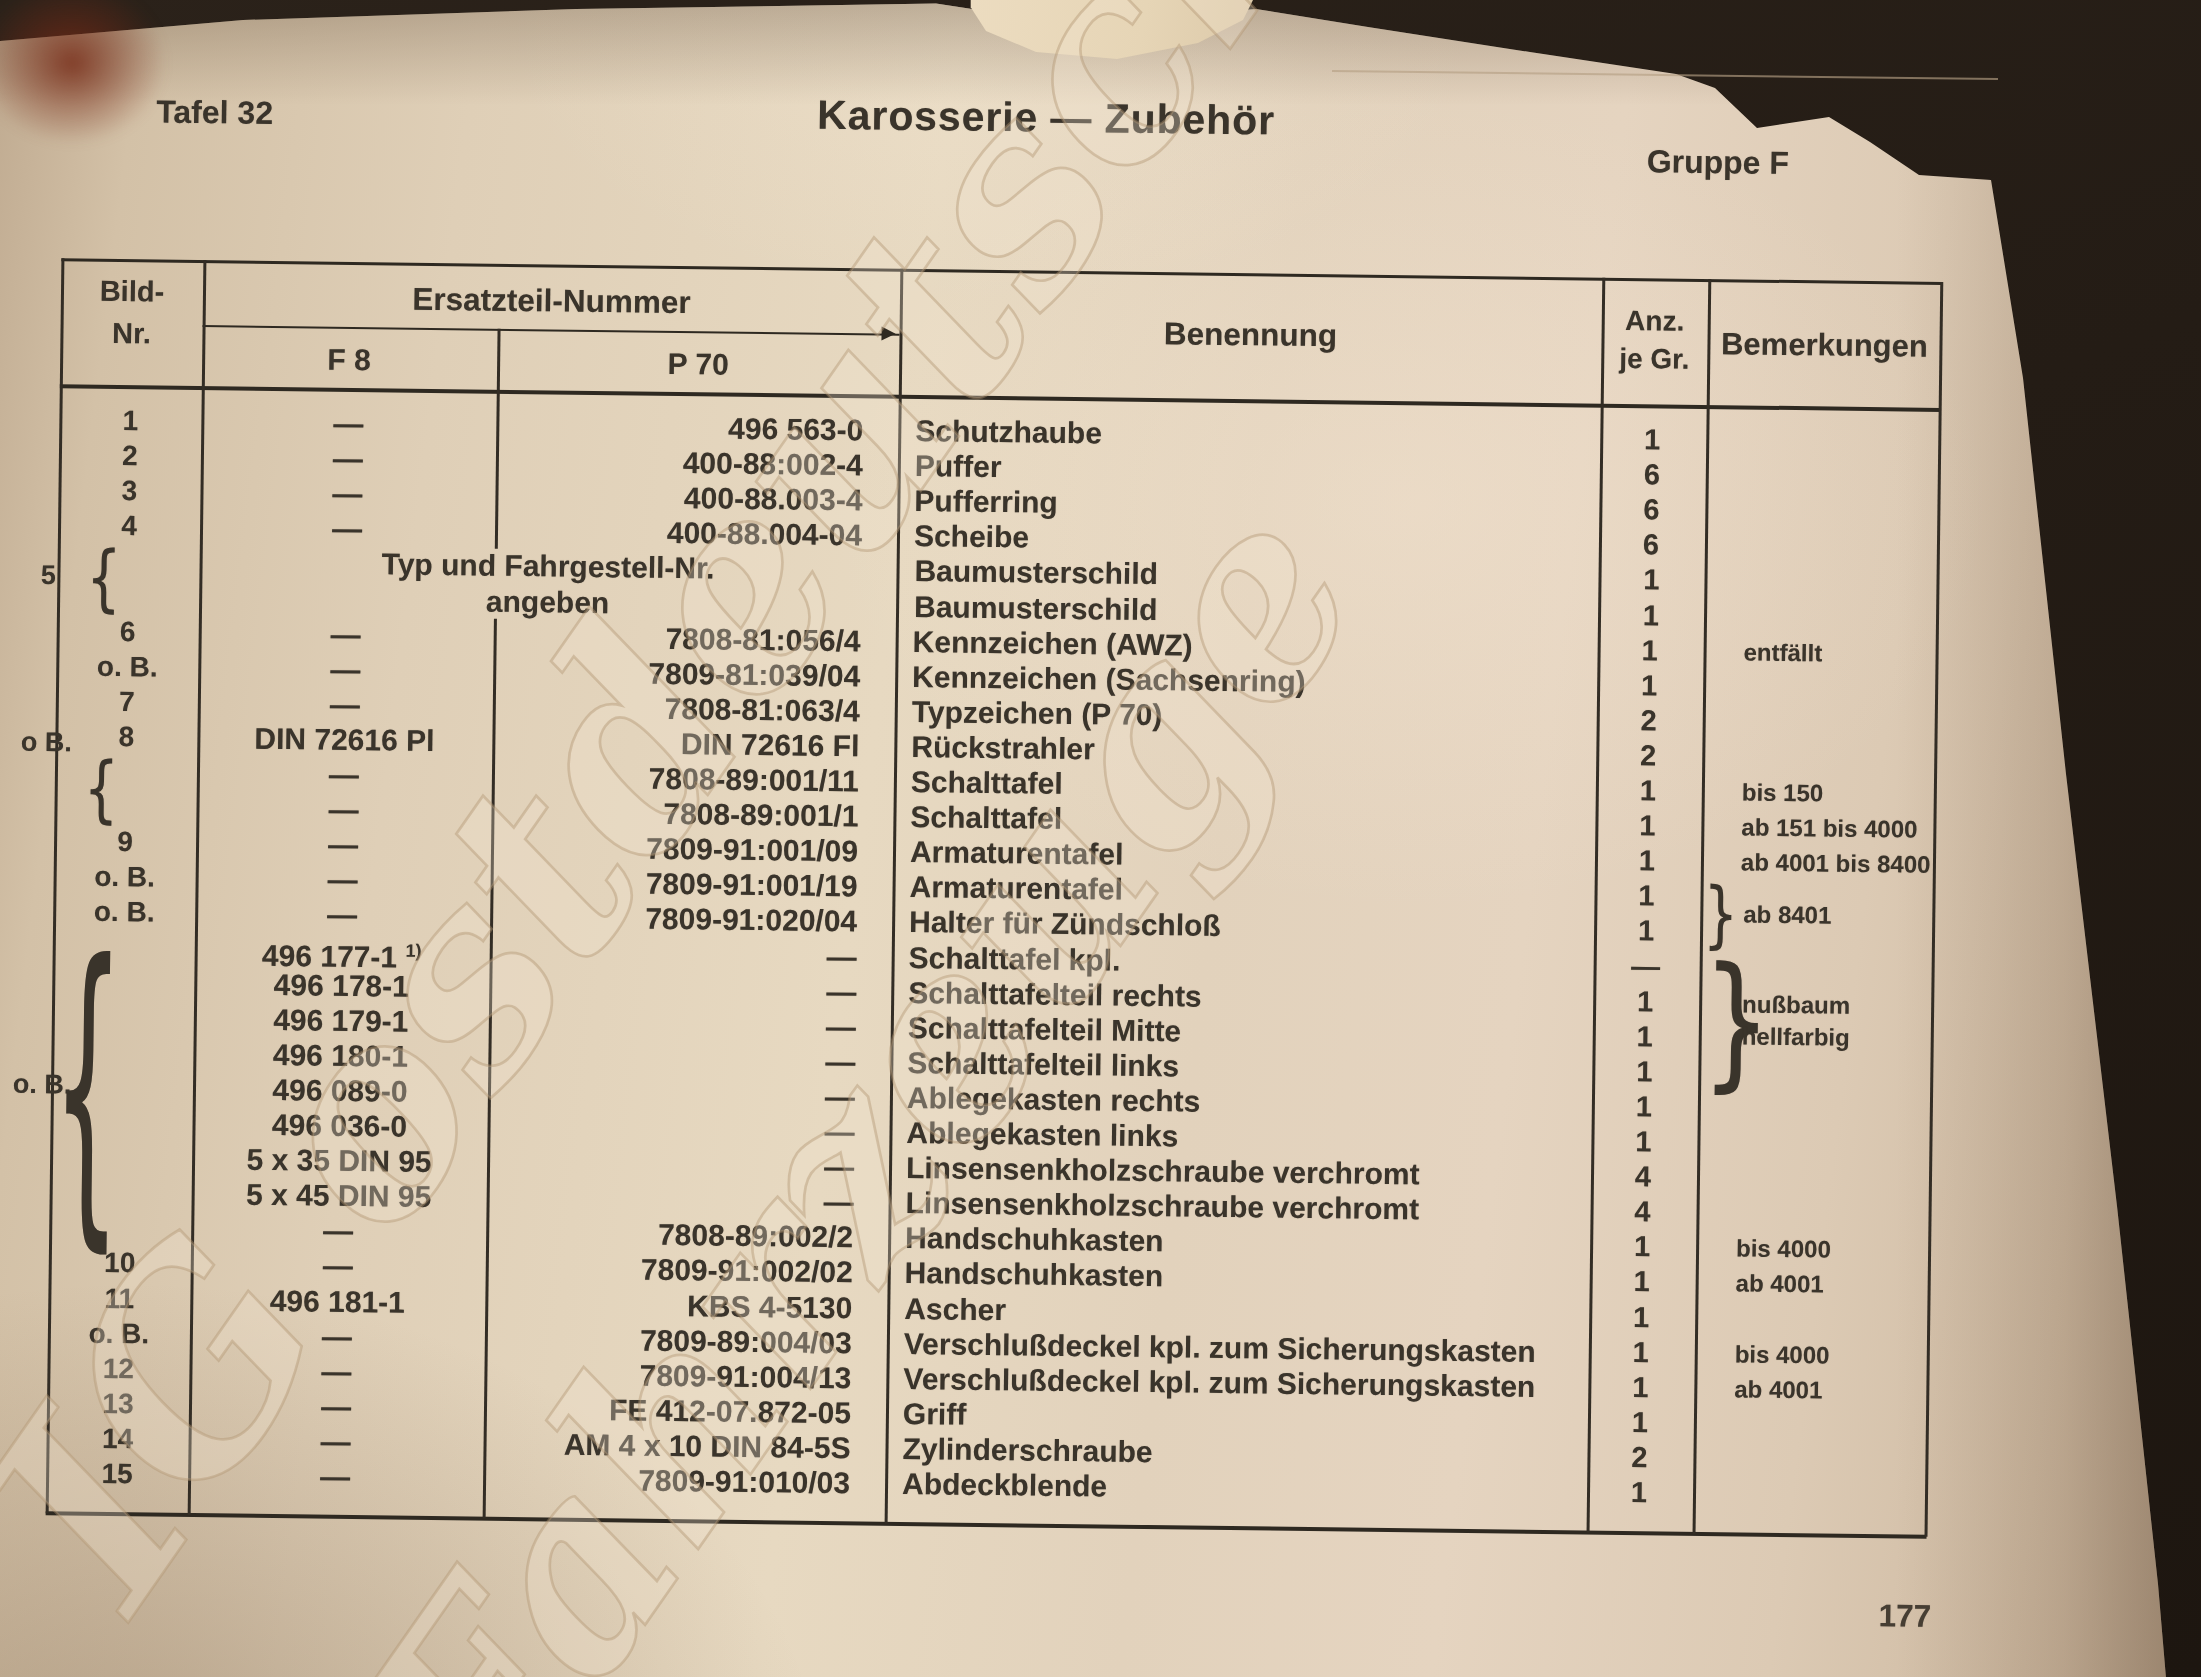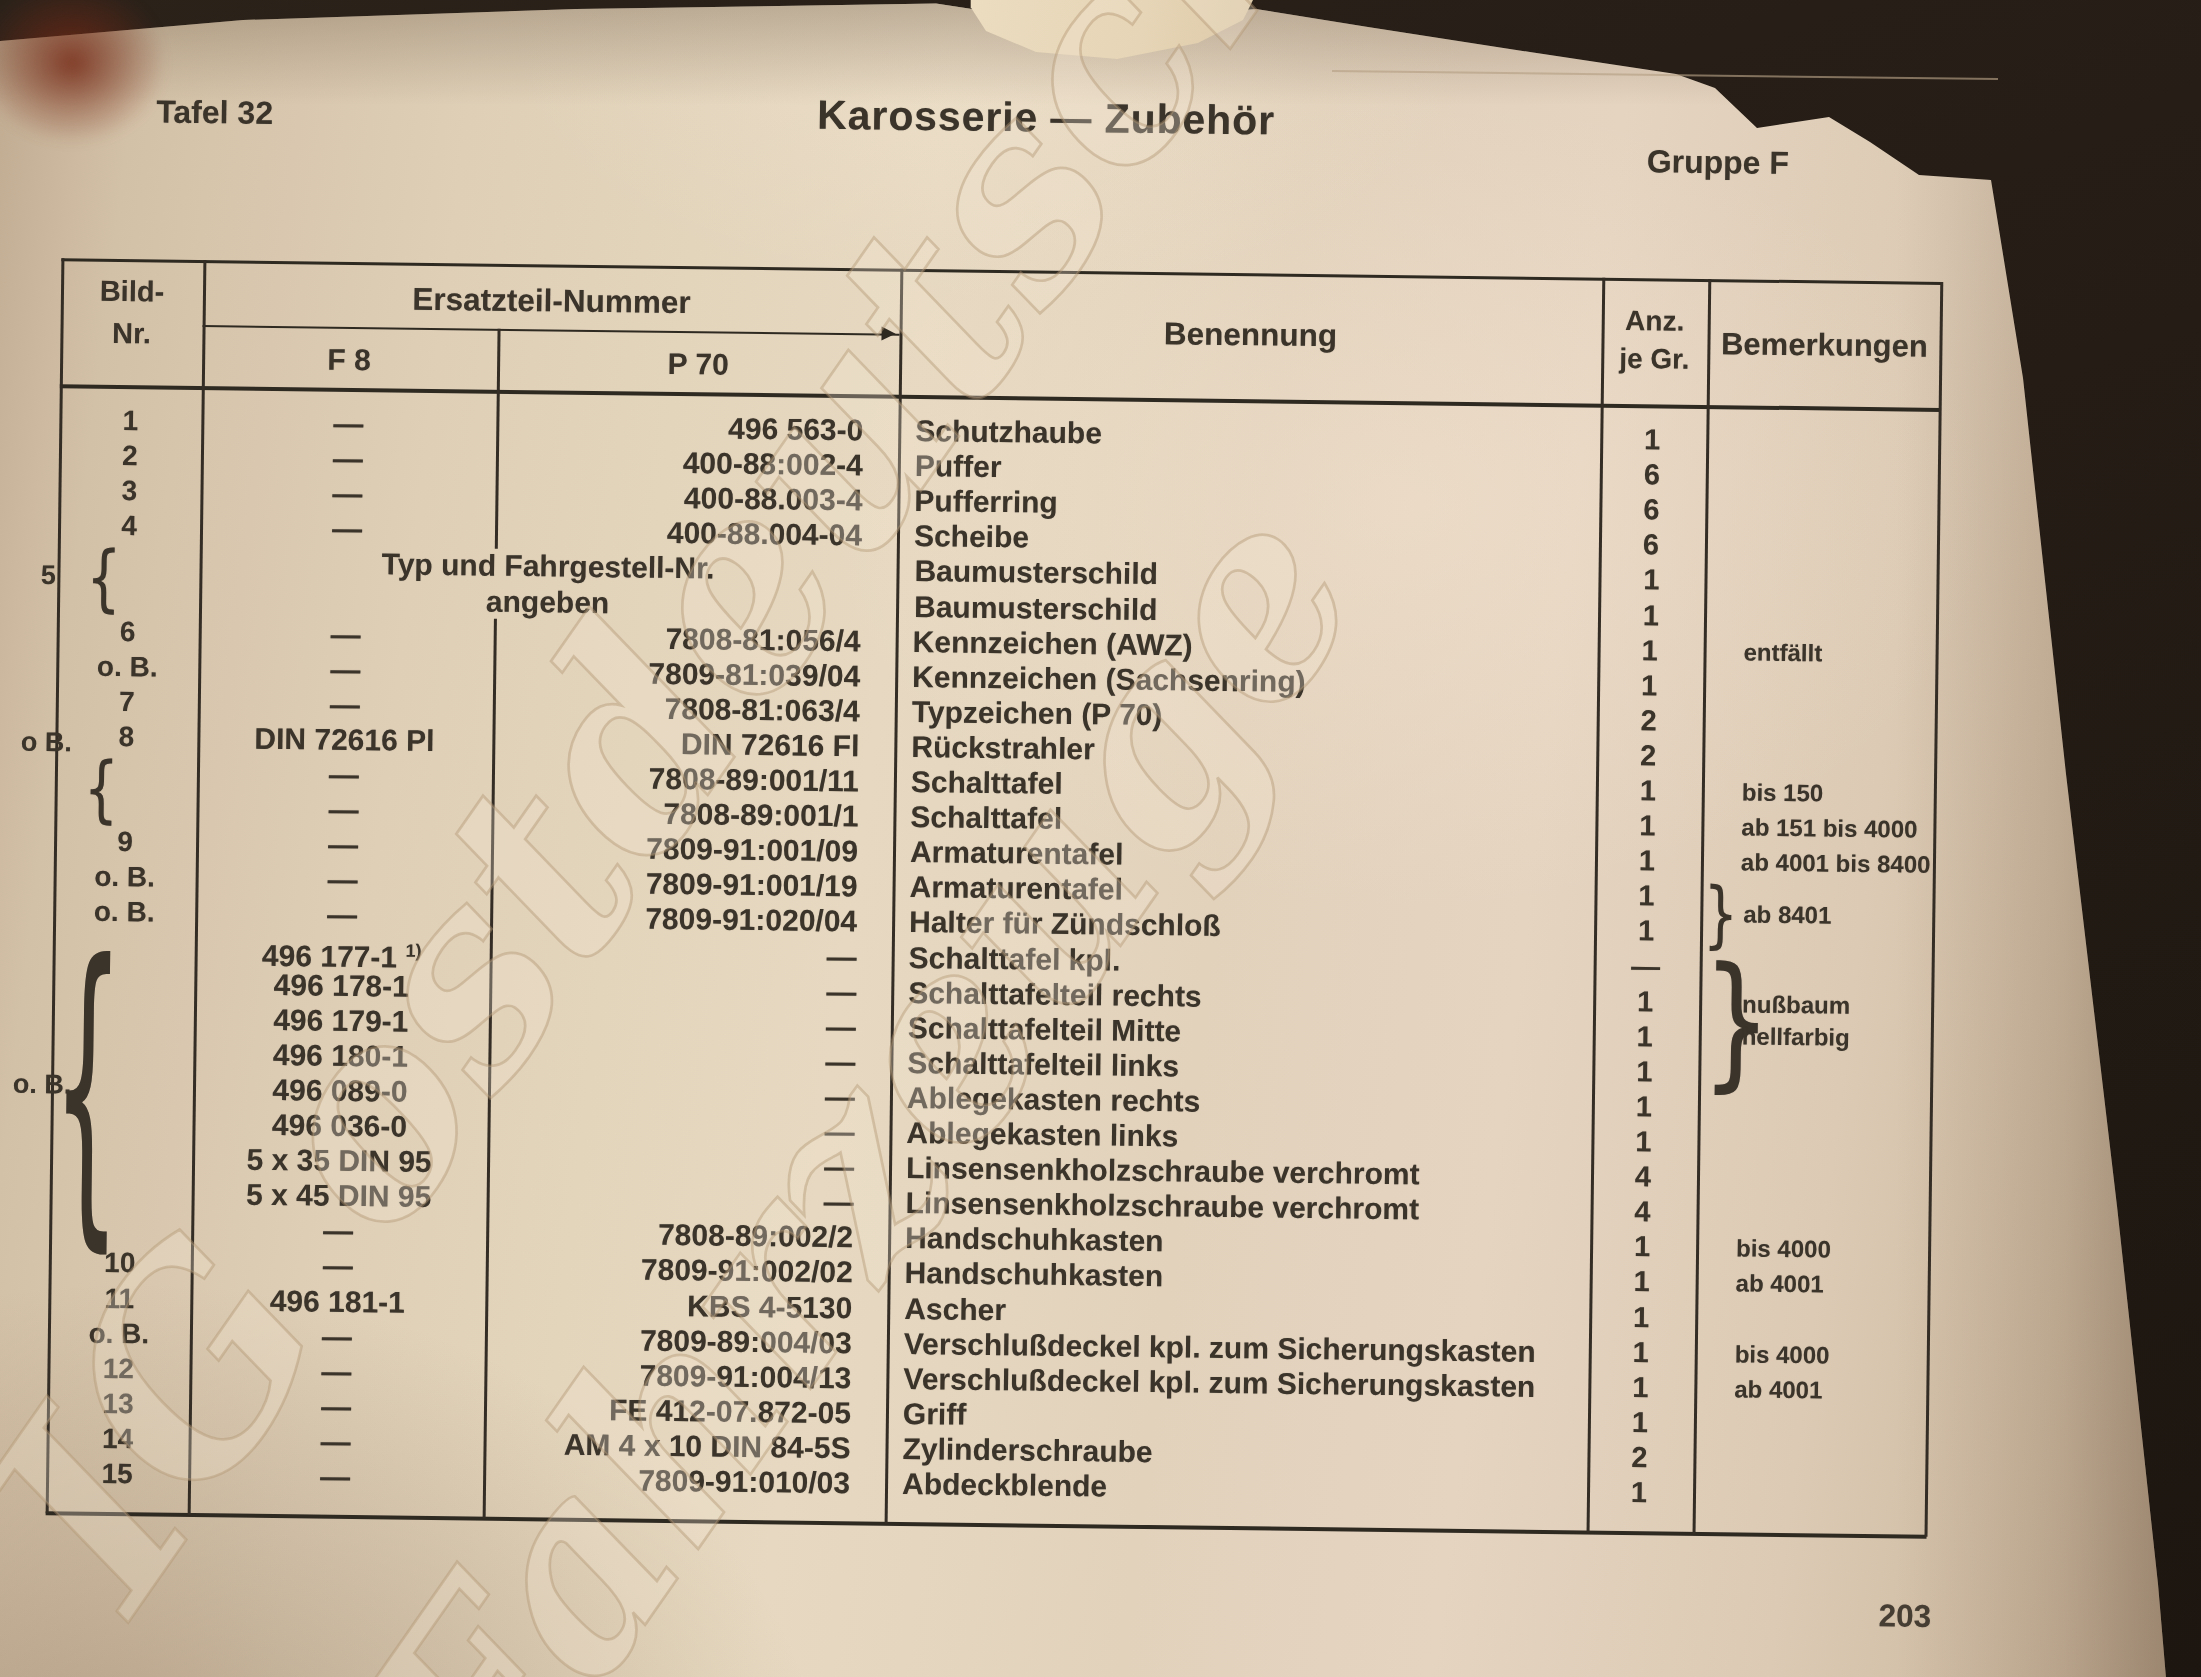--- a/index.html
+++ b/index.html
@@ -362,20 +362,20 @@
           <div>ab 8401</div>
         </div>
         <div class="brace-glyph" style="top: 941px; height: 140px; font-size: 146px; line-height: 140px; left: 1704px; transform: scaleX(0.75); transform-origin: left center;">}</div>
         <div class="brace-remark" style="left: 1744px; top: 979px;">
           <div>nußbaum</div>
           <div>hellfarbig</div>
         </div>
       </div>
   </div>
 
-  <div class="pagenum">203</div>
+  <div class="pagenum">177</div>
 </div>
 
 <div class="layer watermark">
   <div class="wm wm1">IG ostdeutsche</div>
   <div class="wm wm2">Fahrzeuge</div>
 </div>
 
 
 </body></html>

